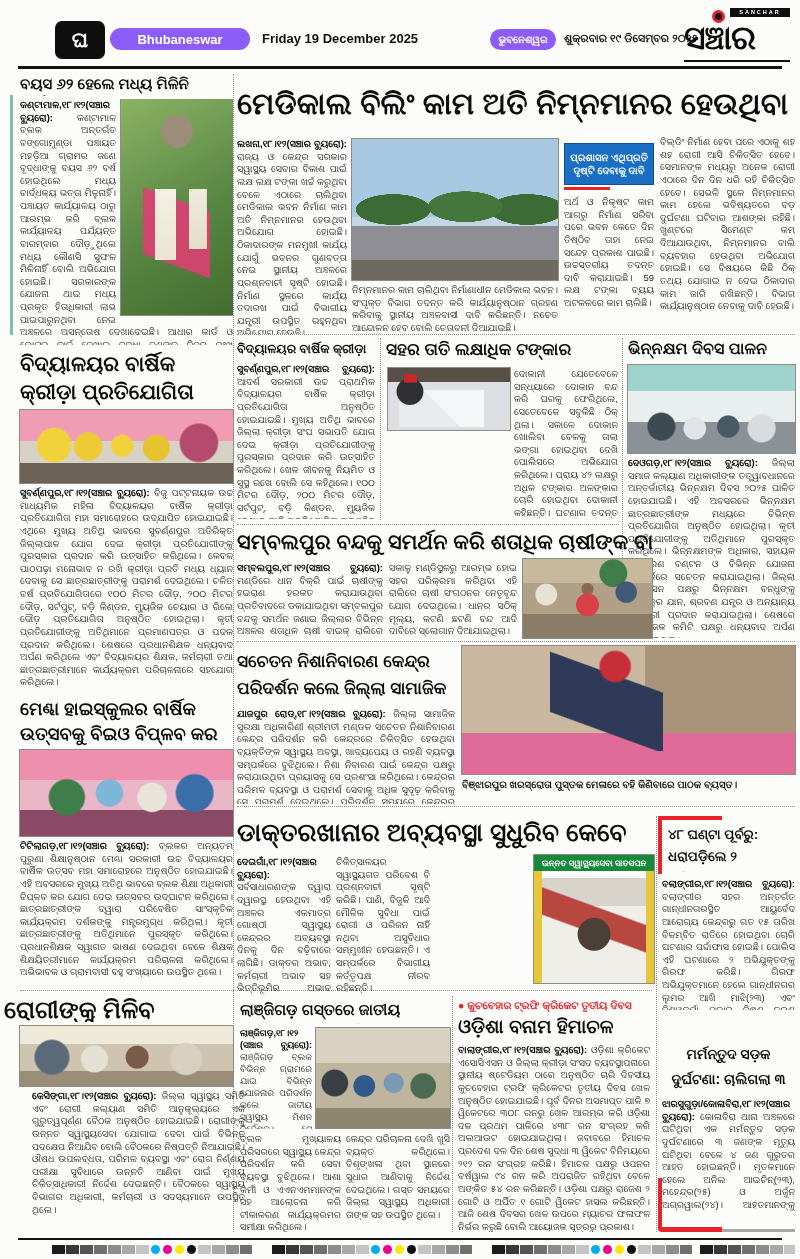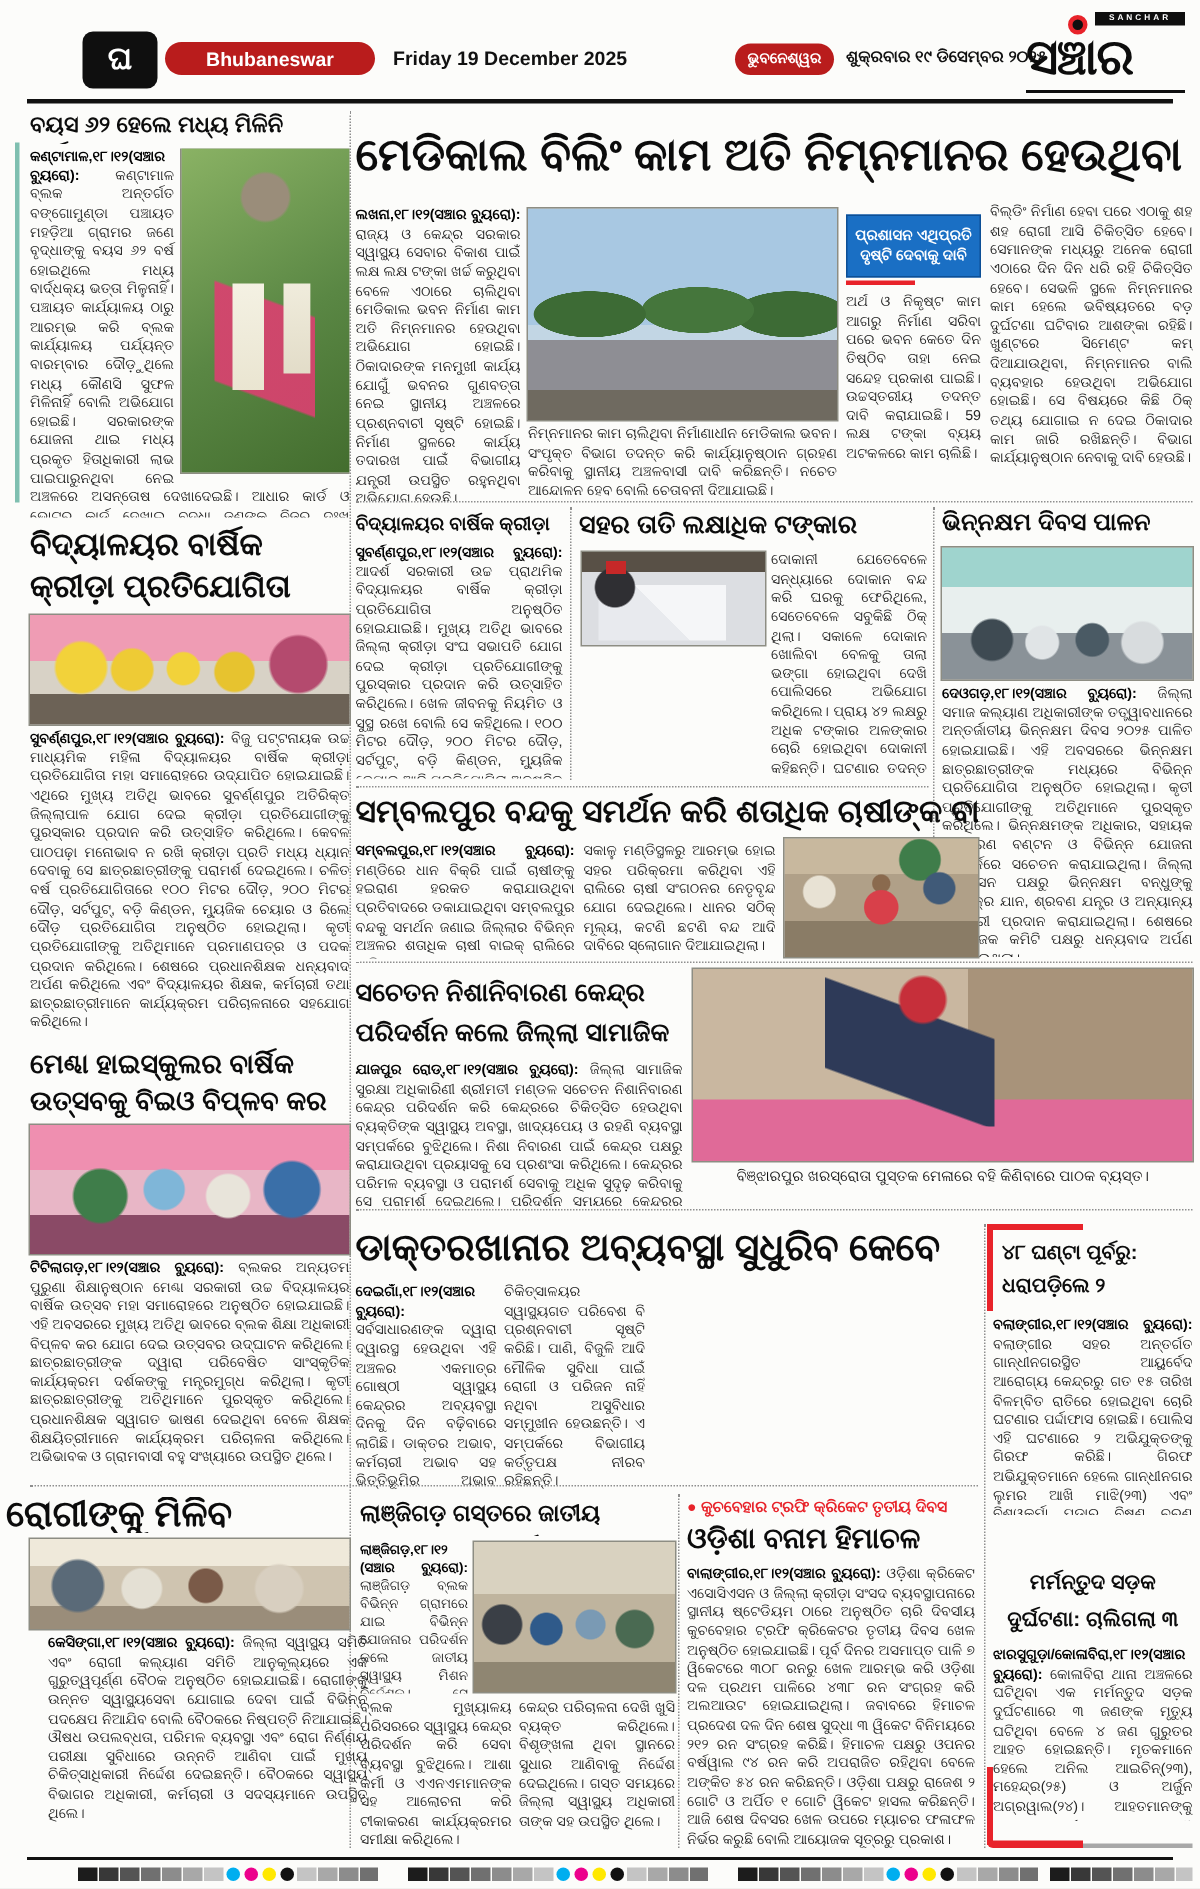--- a/index.html
+++ b/index.html
@@ -6,22 +6,22 @@
 html,body{background:#e9e9e6}
 body{font-family:"Liberation Sans",sans-serif;color:#111}
 .page{position:relative;width:800px;height:1259px;margin:0 auto;background:#fcfcfa;overflow:hidden}
 .abs{position:absolute}
 .hl{font-weight:bold;color:#0c0c0c;overflow:hidden}
 .body-txt{font-size:9.5px;line-height:1.33;text-align:justify;overflow:hidden;color:#222}
 .dl{font-weight:bold;color:#000}
 .photo{position:absolute;outline:1px solid #8d8d83;background-color:#b9b2a6;overflow:hidden}
 .dot-h{border-top:1.5px dotted #8e8e8e;position:absolute}
 .dot-v{border-left:1.5px dotted #8e8e8e;position:absolute}
-.pill{background:#b91c1c;color:#fff;border-radius:12px;display:flex;align-items:center;justify-content:center;font-weight:bold}
-.caption{font-size:9.5px;font-weight:normal;text-align:center;overflow:hidden;color:#111}
+.pill{background:#8b5cf6;color:#fff;border-radius:12px;display:flex;align-items:center;justify-content:center;font-weight:bold}
+.caption{font-size:9.5px;font-weight:bold;text-align:left;overflow:hidden;color:#111}
 .regbar{position:absolute;display:flex;align-items:center;gap:1px;overflow:hidden}
 .reg-cell{display:block;width:13px;height:9px;flex:0 0 auto}
 .reg-dot{display:block;width:9px;height:9px;border-radius:50%;flex:0 0 auto;margin:0 1px}
 
 .ph-pension{background-image:
  radial-gradient(circle at 50% 16%, #9a8d7a 0 9%, transparent 10%),
  linear-gradient(#f3f0e2,#e9e4d0);
  background-size:100% 100%,20% 34%;background-position:0 0,36% 64%;background-repeat:no-repeat;
  background-color:#6f9b4e}
 .ph-pension{background-image:
@@ -200,20 +200,25 @@
   </div>
   <div class="photo ph-bookfair" style="left:462px;top:646px;width:333px;height:128px"></div>
   <div class="abs caption" style="left:462px;top:779px;width:333px;height:15px;font-size:10px">ବିଞ୍ଝାରପୁର ଖରସ୍ରୋତା ପୁସ୍ତକ ମେଳାରେ ବହି କିଣିବାରେ ପାଠକ ବ୍ୟସ୍ତ।</div>
   <div class="dot-h" style="left:237px;top:806px;width:558px"></div>
 
   <div class="abs hl" style="left:237px;top:814px;width:415px;height:38px;font-size:25px;line-height:36px;white-space:nowrap">ଡାକ୍ତରଖାନାର ଅବ୍ୟବସ୍ଥା ସୁଧୁରିବ କେବେ</div>
   <div class="abs body-txt" style="left:237px;top:856px;width:94px;height:138px">
     <b class="dl">ଦେଇଗାଁ,୧୮।୧୨(ସଞ୍ଚାର ବ୍ୟୁରୋ): </b><span>ସର୍ବସାଧାରଣଙ୍କ ଦ୍ୱାରା ଦ୍ୱାରସ୍ଥ ହେଉଥିବା ଏହି ଅଞ୍ଚଳର ଏକମାତ୍ର ଗୋଷ୍ଠୀ ସ୍ୱାସ୍ଥ୍ୟ କେନ୍ଦ୍ରର ଅବ୍ୟବସ୍ଥା ଦିନକୁ ଦିନ ବଢ଼ିବାରେ ଲାଗିଛି। ଡାକ୍ତର ଅଭାବ, କର୍ମଚାରୀ ଅଭାବ ସହ ଭିତ୍ତିଭୂମିର ଅଭାବ ରୋଗୀଙ୍କୁ ହଇରାଣ କରୁଛି।</span>
   </div>
   <div class="abs body-txt" style="left:336px;top:856px;width:94px;height:138px">ଚିକିତ୍ସାଳୟର ସ୍ୱାସ୍ଥ୍ୟଗତ ପରିବେଶ ବି ପ୍ରଶ୍ନବାଚୀ ସୃଷ୍ଟି କରିଛି। ପାଣି, ବିଜୁଳି ଆଦି ମୌଳିକ ସୁବିଧା ପାଇଁ ରୋଗୀ ଓ ପରିଜନ ନାହିଁ ନଥିବା ଅସୁବିଧାର ସମ୍ମୁଖୀନ ହେଉଛନ୍ତି। ଏ ସମ୍ପର୍କରେ ବିଭାଗୀୟ କର୍ତ୍ତୃପକ୍ଷ ନୀରବ ରହିଛନ୍ତି।</div>
+  <div class="photo ph-hospital" style="left:534px;top:855px;width:120px;height:128px">
+    <div style="position:absolute;left:0;top:0;width:100%;height:16px;background:#168a3a;color:#fff;font-size:8.5px;font-weight:bold;text-align:center;line-height:16px;overflow:hidden">
+      <span>ଉନ୍ନତ ସ୍ୱାସ୍ଥ୍ୟସେବା ସାତସପନ</span>
+    </div>
+  </div>
 
   <div class="abs" style="left:658px;top:816px;width:64px;height:4px;background:#e8232a"></div>
   <div class="abs" style="left:658px;top:816px;width:4px;height:58px;background:#e8232a"></div>
   <div class="abs hl" style="left:668px;top:824px;width:127px;height:48px;font-size:13.5px;line-height:22px">୪୮ ଘଣ୍ଟା ପୂର୍ବରୁ: ଧରାପଡ଼ିଲେ ୨ ଅଭିଯୁକ୍ତ, ଉଦ୍ଧାର ହେଲା ସାମଗ୍ରୀ</div>
   <div class="abs body-txt" style="left:662px;top:878px;width:133px;height:132px">
     <b class="dl">ବଲାଙ୍ଗୀର,୧୮।୧୨(ସଞ୍ଚାର ବ୍ୟୁରୋ): </b><span>ବଲାଙ୍ଗୀର ସହର ଅନ୍ତର୍ଗତ ଗାନ୍ଧୀନଗରସ୍ଥିତ ଆୟୁର୍ବେଦ ଆରୋଗ୍ୟ କେନ୍ଦ୍ରରୁ ଗତ ୧୫ ତାରିଖ ବିଳମ୍ବିତ ରାତିରେ ହୋଇଥିବା ଚୋରି ଘଟଣାର ପର୍ଦ୍ଦାଫାସ ହୋଇଛି। ପୋଲିସ ଏହି ଘଟଣାରେ ୨ ଅଭିଯୁକ୍ତଙ୍କୁ ଗିରଫ କରିଛି। ଗିରଫ ଅଭିଯୁକ୍ତମାନେ ହେଲେ ଗାନ୍ଧୀନଗର ଲୁମର ଆଖି ମାଝି(୨୩) ଏବଂ ବିଶ୍ୱକର୍ମା ପଡ଼ାର ବିଷ୍ଣୁ ଚରଣ ବରିଷ୍ଠ(୨୬)। ସେମାନଙ୍କ ପାଖରୁ ଚୋରି ହୋଇଥିବା ଏଲଇଡି ଟିଭି, ଇନଭର୍ଟର ଏବଂ ନଗଦ ଟଙ୍କା ଜବତ କରାଯାଇଛି। ଅଭିଯୁକ୍ତମାନଙ୍କୁ ଦ୍ରୁତ ବିଚାର ପାଇଁ କୋର୍ଟ ଚାଲାଣ କରାଯାଇଛି।</span>
   </div>
 
   <div class="abs hl" style="left:662px;top:1042px;width:133px;height:52px;font-size:14px;line-height:25px;text-align:center">ମର୍ମନ୍ତୁଦ ସଡ଼କ ଦୁର୍ଘଟଣା: ଚାଲିଗଲା ୩ ଜୀବନ, ୪ ଗୁରୁତର</div>
   <div class="abs body-txt" style="left:662px;top:1098px;width:133px;height:116px">

